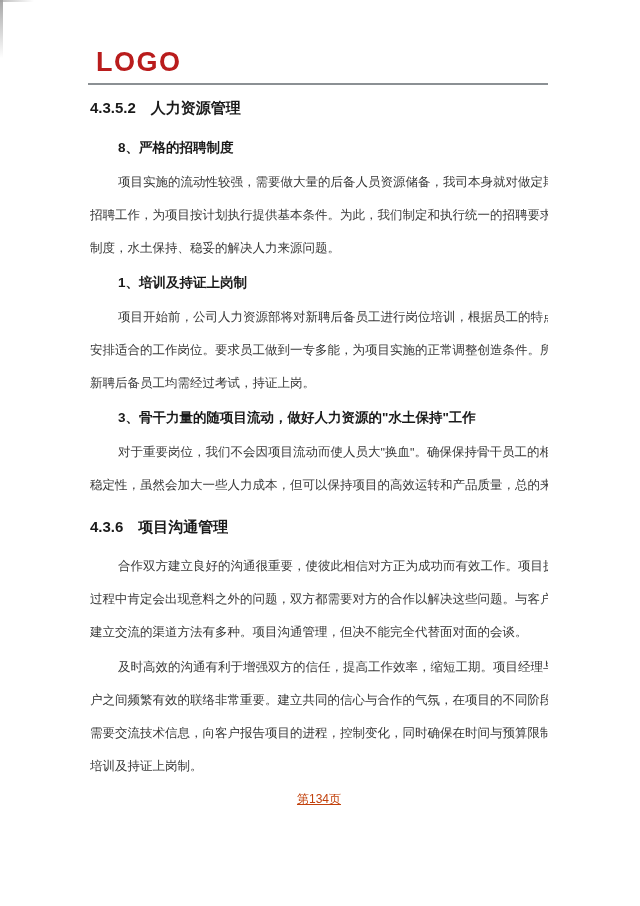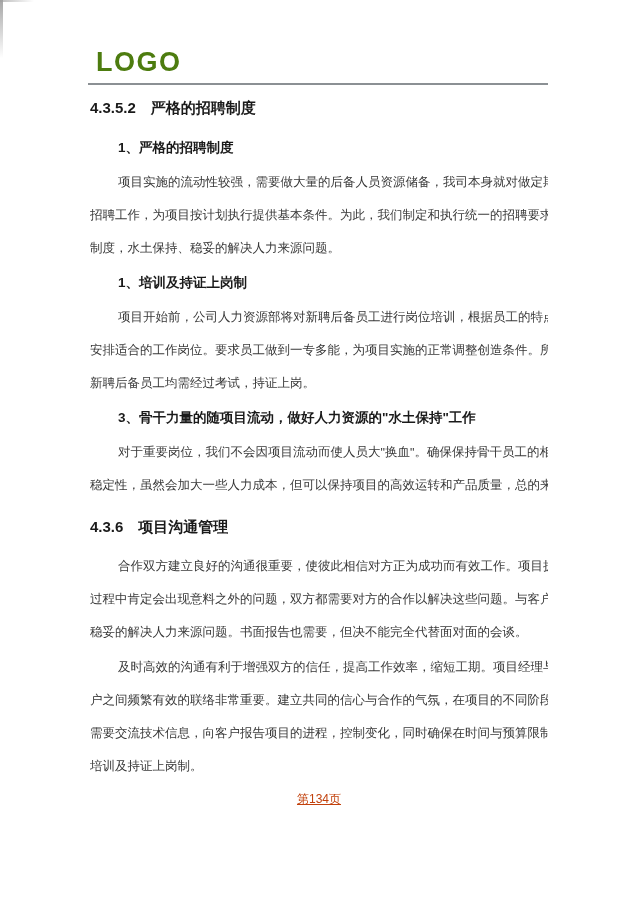--- a/index.html
+++ b/index.html
@@ -19,21 +19,21 @@
   .edge-h {
     position: absolute; left: 0; top: 0; width: 34px; height: 2px;
     background: linear-gradient(90deg, rgba(160,160,160,.7), rgba(255,255,255,0));
   }
   .content { padding: 0 92px 0 90px; }
   .logo {
     margin: 48px 0 0 6px;
     font-size: 27px;
     font-weight: 900;
     letter-spacing: 1.5px;
-    color: #4d7c0f;
+    color: #b91c1c;
     line-height: 28px;
   }
   .rule {
     margin-top: 7px;
     margin-left: -2px;
     width: 460px;
     height: 2px;
     background: #8b9094;
   }
   .doc-h1 {
@@ -85,23 +85,23 @@
 
 <div class="page">
   <div class="edge-v"></div>
   <div class="edge-h"></div>
 
   <div class="content">
 
     <div class="logo">LOGO</div>
     <div class="rule"></div>
 
-    <div class="doc-h1">4.3.5.2　严格的招聘制度</div>
-
-    <div class="doc-h2">1、严格的招聘制度</div>
+    <div class="doc-h1">4.3.5.2　人力资源管理</div>
+
+    <div class="doc-h2">8、严格的招聘制度</div>
     <div class="para">
         <div class="jline first">
           <span>项</span>
           <span>目</span>
           <span>实</span>
           <span>施</span>
           <span>的</span>
           <span>流</span>
           <span>动</span>
           <span>性</span>
@@ -409,21 +409,21 @@
           <span>决</span>
           <span>这</span>
           <span>些</span>
           <span>问</span>
           <span>题</span>
           <span>。</span>
           <span>与</span>
           <span>客</span>
           <span>户</span>
         </div>
-        <div class="jline last">稳妥的解决人力来源问题。书面报告也需要，但决不能完全代替面对面的会谈。</div>
+        <div class="jline last">建立交流的渠道方法有多种。项目沟通管理，但决不能完全代替面对面的会谈。</div>
       </div>
     <div class="para">
         <div class="jline first">
           <span>及</span>
           <span>时</span>
           <span>高</span>
           <span>效</span>
           <span>的</span>
           <span>沟</span>
           <span>通</span>

